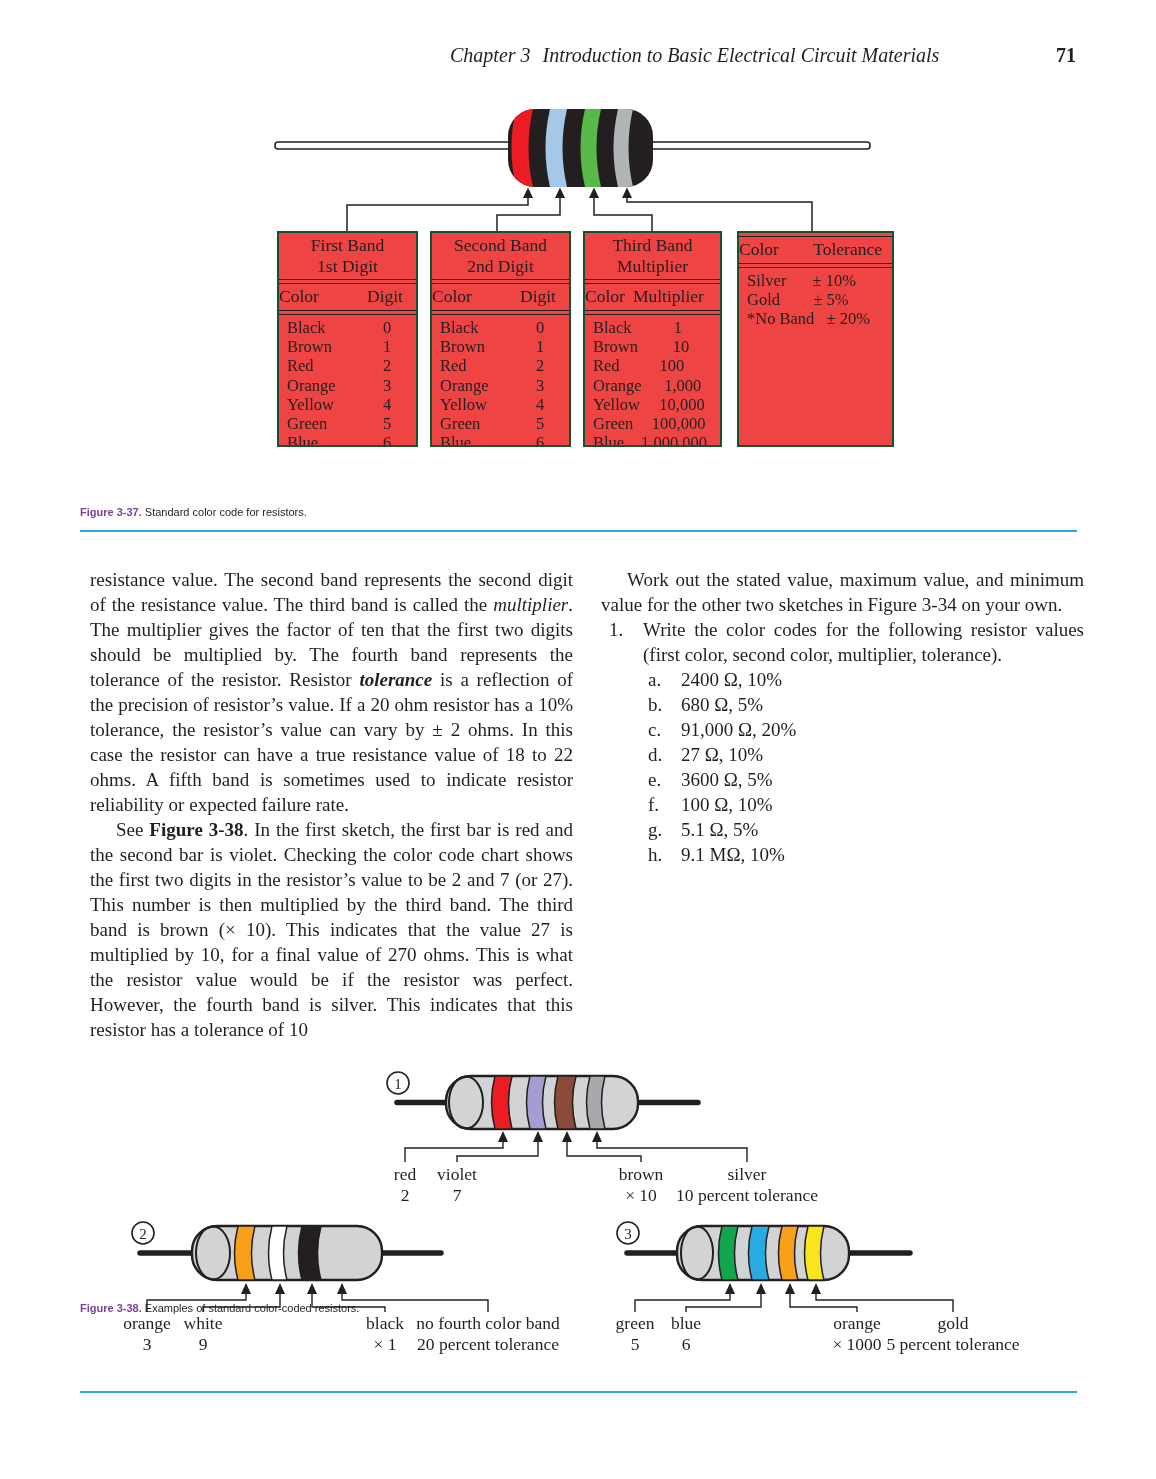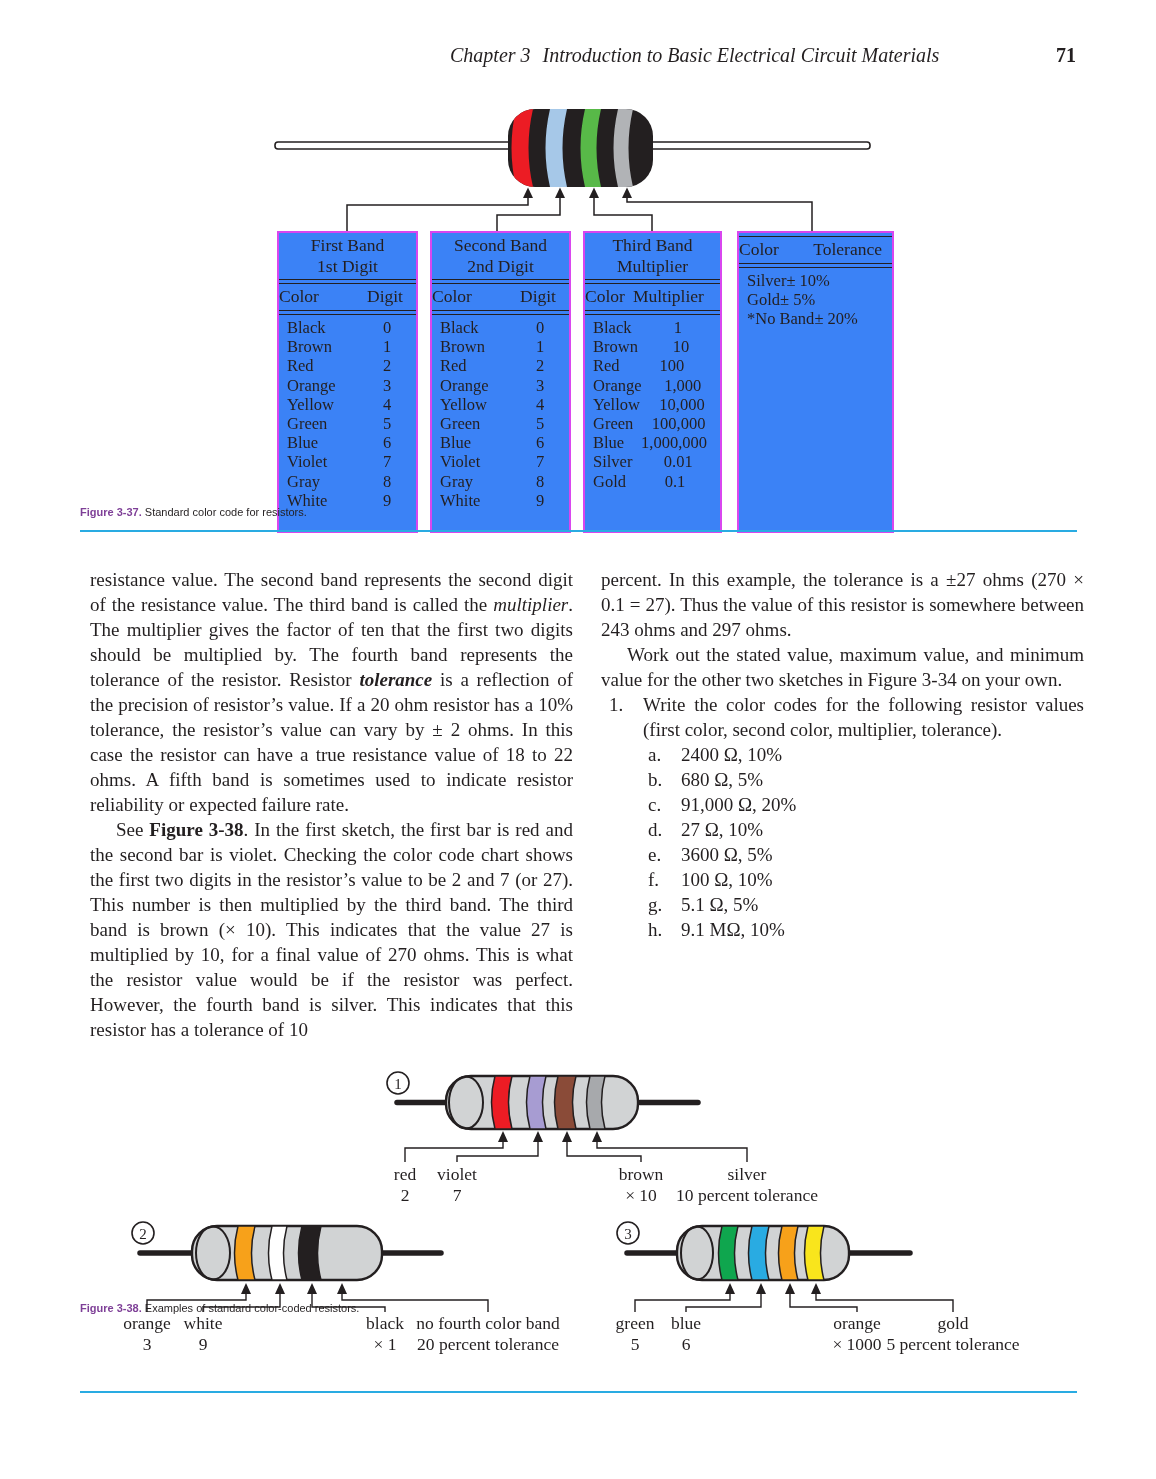--- a/index.html
+++ b/index.html
@@ -10,35 +10,35 @@
   .pghead{position:absolute;left:450px;top:44px;width:626px;display:flex;align-items:baseline;gap:12px;font-size:20px;}
   .pghead .chap,.pghead .title{font-style:italic;}
   .pghead .pnum{margin-left:auto;font-weight:bold;font-style:normal;}
 
   
   svg.art{position:absolute;left:0;pointer-events:none;}
   svg text{font-family:"Liberation Serif","DejaVu Serif",serif;fill:#231f20;font-size:17.5px;}
   svg text.circnum{font-size:15px;}
 
   
-  .rtable{position:absolute;top:231px;height:302px;box-sizing:border-box;border:2px solid #d946ef;
-          background:#3b82f6;font-size:16.5px;overflow:hidden;}
+  .rtable{position:absolute;top:231px;height:216px;box-sizing:border-box;border:2px solid #14532d;
+          background:#ef4444;font-size:16.5px;overflow:hidden;}
   .rt-title{border-bottom:1.6px solid #231f20;text-align:center;font-size:17.5px;line-height:20.5px;padding:2px 0 3px;}
   .rt-head{border-top:1.6px solid #231f20;border-bottom:1.6px solid #231f20;margin-top:3px;
            display:flex;align-items:center;font-size:17.5px;height:25px;padding:0 0 1px;}
   .rt-head .h1{}
   .rt-head .h2{width:62px;text-align:center;margin-left:auto;}
   .rt-body{border-top:1.6px solid #231f20;margin-top:3px;padding-top:3px;}
   .rt-row{display:flex;line-height:19.2px;}
   .rt-row .c1{padding-left:8px;}
   .rt-row .c2{width:58px;text-align:center;margin-left:auto;}
   .rtable.t3 .rt-head .h2{width:auto;margin-left:8px;text-align:left;}
   .rtable.t3 .rt-row .c2{flex:1;width:auto;text-align:center;padding-left:4px;}
   .rtable.t4 .rt-head .h2{width:auto;margin-left:auto;text-align:right;padding-right:10px;}
-  .rtable.t4 .rt-row .c2{flex:1;width:auto;text-align:left;padding-right:10px;font-family:Liberation Serif, serif;}
+  .rtable.t4 .rt-row .c2{flex:1;width:auto;text-align:center;padding-right:10px;font-family:Liberation Serif, serif;}
 
   
   .caption{position:absolute;left:80px;font-family:"Liberation Sans","DejaVu Sans",sans-serif;font-size:11px;color:#231f20;}
   .caption .lbl{color:var(--accent_purple,#7e3f97);font-weight:bold;}
   .rule{position:absolute;left:80px;width:997px;height:2.2px;background:var(--rule_blue,#29abe2);}
 
   
   .col{position:absolute;top:567px;width:483px;font-size:19px;line-height:25px;text-align:justify;}
   .col.left{left:90px;} .col.right{left:601px;}
   .col p{margin:0;}
@@ -274,21 +274,20 @@
     <span>Standard color code for resistors.</span>
   </div>
   <div class="rule" style="top:530px;"></div>
 
   <div class="col left">
     <p><span>resistance value. The second band represents the second digit of the resistance value. The third band is called the </span><span class="seg-i">multiplier</span><span>. The multiplier gives the factor of ten that the first two digits should be multiplied by. The fourth band represents the tolerance of the resistor. Resistor </span><span class="seg-bi">tolerance</span><span> is a reflection of the precision of resistor’s value. If a 20 ohm resistor has a 10% tolerance, the resistor’s value can vary by ± 2 ohms. In this case the resistor can have a true resistance value of 18 to 22 ohms. A fifth band is sometimes used to indicate resistor reliability or expected failure rate.</span></p>
     <p class="ind"><span>See </span><span class="seg-b">Figure 3-38</span><span>. In the first sketch, the first bar is red and the second bar is violet. Checking the color code chart shows the first two digits in the resistor’s value to be 2 and 7 (or 27). This number is then multiplied by the third band. The third band is brown (× 10). This indicates that the value 27 is multiplied by 10, for a final value of 270 ohms. This is what the resistor value would be if the resistor was perfect. However, the fourth band is silver. This indicates that this resistor has a tolerance of 10</span></p>
   </div>
 
   <div class="col right">
-    <p>percent. In this example, the tolerance is a ±27 ohms (270 × 0.1 = 27). Thus the value of this resistor is somewhere between 243 ohms and 297 ohms.</p>
     <p class="ind">Work out the stated value, maximum value, and minimum value for the other two sketches in Figure 3-34 on your own.</p>
     <div class="q1">
       <span class="qn">1.</span>
       <span class="qt">Write the color codes for the following resistor values (first color, second color, multiplier, tolerance).</span>
     </div>
     <div>
         <div class="qitem">
         <span class="ql">a.</span>
         <span class="qv">2400 Ω, 10%</span>
       </div>

